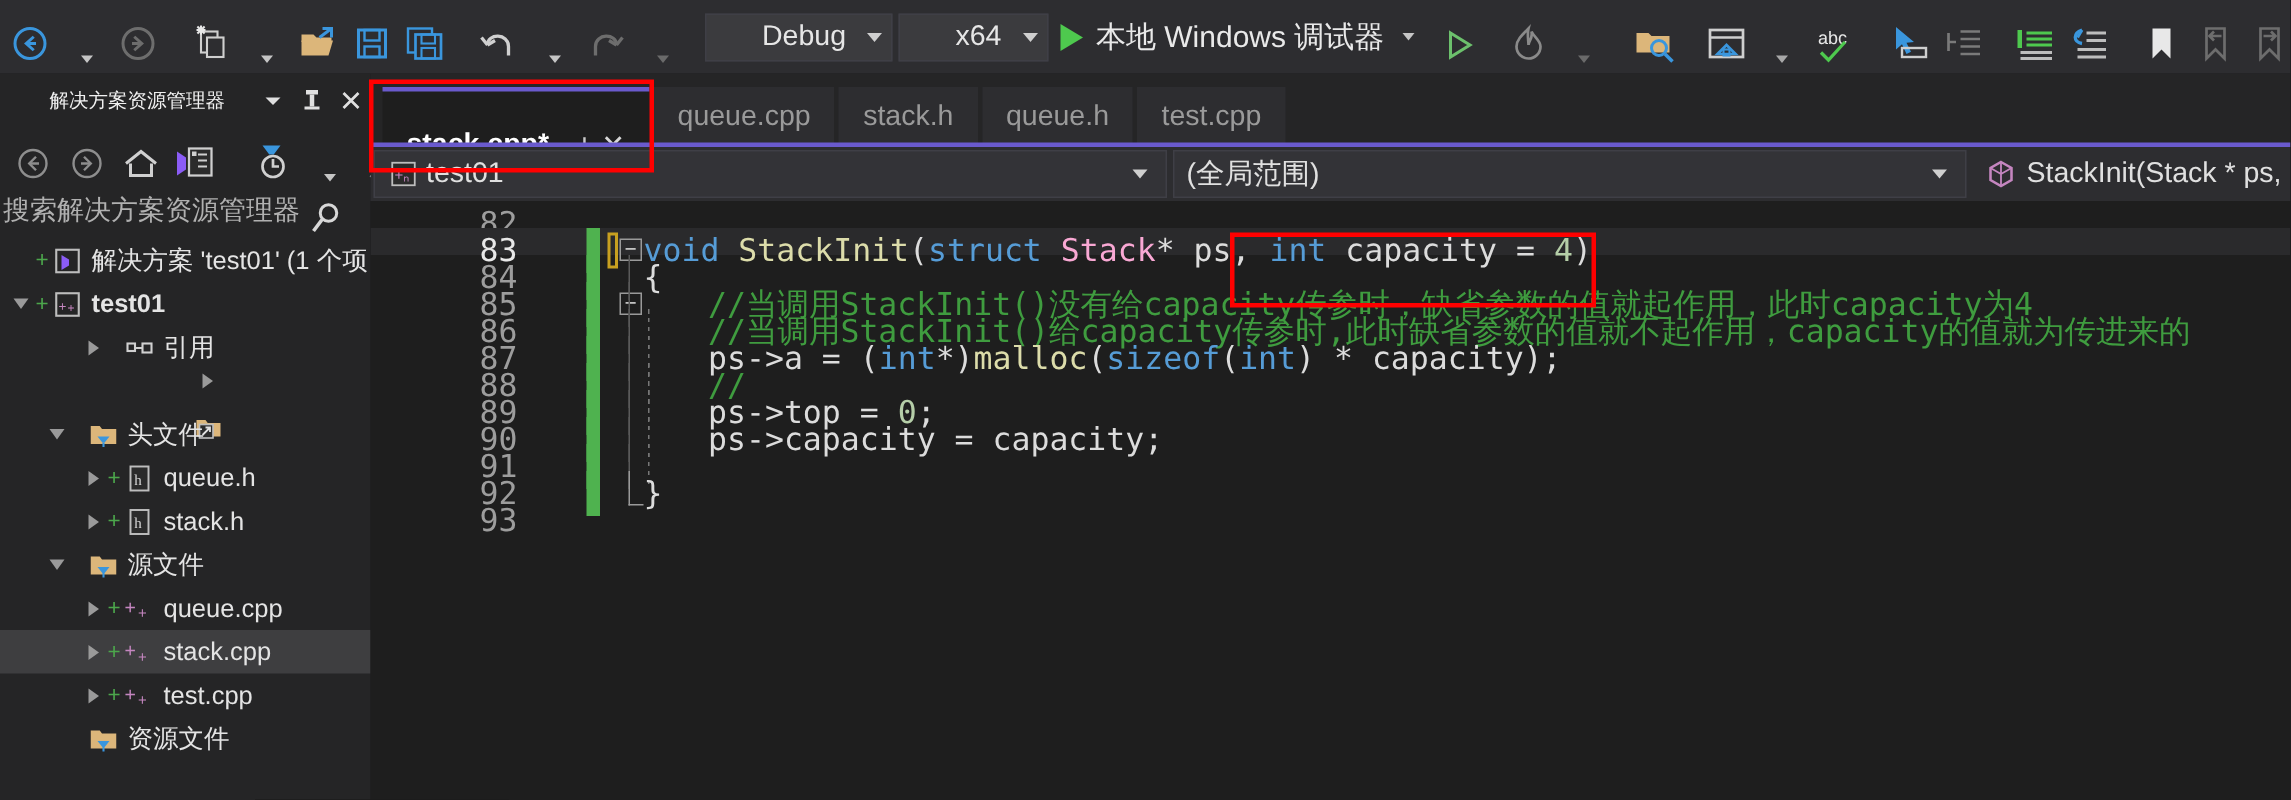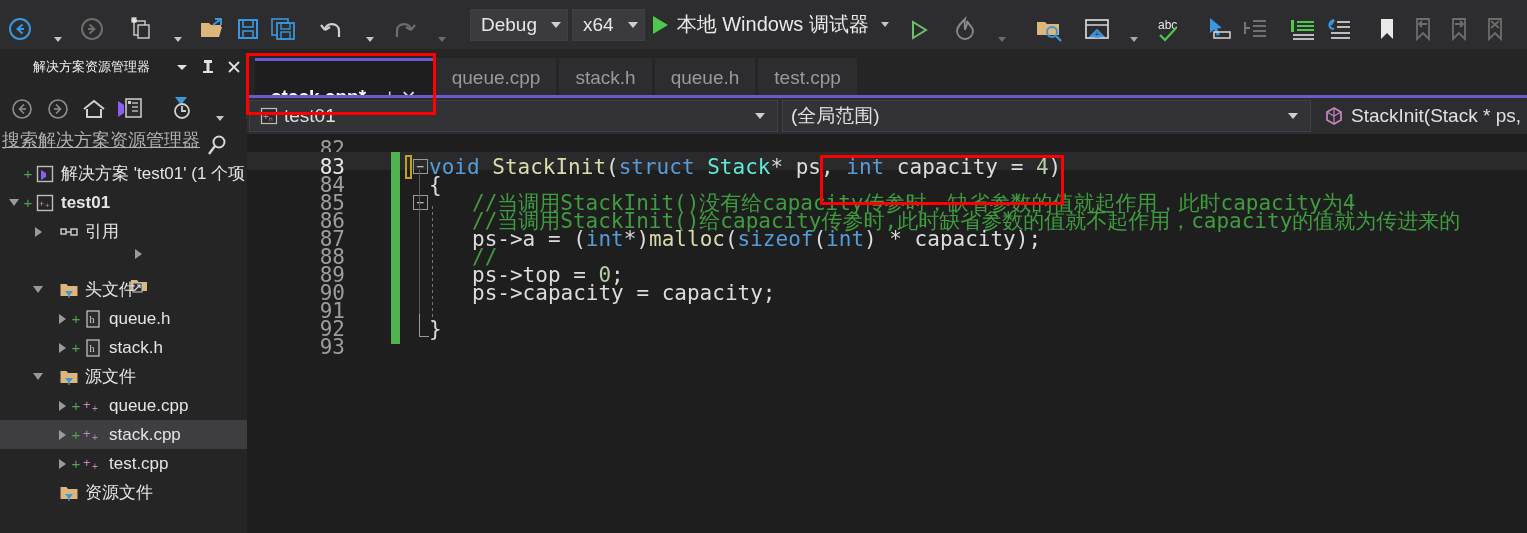--- a/index.html
+++ b/index.html
@@ -18,39 +18,39 @@
         background-image:radial-gradient(#5a5a5a 1px, transparent 1px);
         background-size:4px 4px;opacity:.9;}
   .tbtn{display:flex;align-items:flex-end;justify-content:center;height:34px;min-width:30px;
         padding:0 3px;cursor:default;}
   .tsep{width:1px;height:24px;background:#494950;margin:0 6px;}
   .caret{width:0;height:0;border-left:4px solid transparent;border-right:4px solid transparent;
          border-top:5px solid #c5c5c5;margin-left:3px;}
   .caret.dim{border-top-color:#6a6a6a;}
   .combo{height:30px;background:#3b3b3e;border:1px solid #3f3f46;display:flex;align-items:center;
          padding:0 6px 0 10px;color:#e6e6e6;font-size:19px;margin-right:4px;}
-  .combo .cv{flex:1;white-space:nowrap;}
+  .combo .cv{flex:1;white-space:nowrap;margin-left:27px;}
   .combo .carw{width:0;height:0;border-left:5px solid transparent;border-right:5px solid transparent;
         border-top:6px solid #cfcfcf;margin-left:14px;}
   .debugcombo{width:110px;}
   .platcombo{width:190px;}
   .runbtn{display:flex;align-items:center;color:#e9e9e9;font-size:20px;padding:0 4px;white-space:nowrap;}
   .play{width:0;height:0;border-top:9px solid transparent;border-bottom:9px solid transparent;
         border-left:15px solid #4ec94e;margin-right:9px;}
   svg{display:block;}
 
   
   .sx{position:absolute;left:0;top:49px;width:247px;height:484px;background:#252526;}
   .sx-head{height:36px;display:flex;align-items:center;padding-left:14px;color:#f0f0f0;font-size:13px;text-align:center;}
   .sx-title{flex:1;white-space:nowrap;overflow:hidden;}
   .sx-hicon{width:26px;display:flex;align-items:center;justify-content:center;}
   .sx-tools{height:38px;display:flex;align-items:center;padding-left:4px;border-bottom:0px;}
   .sx-tools .tsep{margin:0 8px;}
   .sx-search{height:34px;display:flex;align-items:center;color:#b0b0b0;font-size:18px;padding-left:2px;}
-  .sx-search .stxt{flex:1;white-space:nowrap;text-decoration:underline;}
+  .sx-search .stxt{flex:1;white-space:nowrap;}
   .tree{margin-top:2px;font-size:17px;color:#e4e4e4;}
   .node{display:flex;align-items:center;height:29px;white-space:nowrap;padding-left:4px;}
   .node.sel{background:#3e3e40;}
   .exp{width:16px;height:16px;display:flex;align-items:center;justify-content:center;flex:0 0 16px;}
   .arrow-r{width:0;height:0;border-top:5px solid transparent;border-bottom:5px solid transparent;border-left:7px solid #9a9a9a;}
   .arrow-d{width:0;height:0;border-left:5px solid transparent;border-right:5px solid transparent;border-top:7px solid #9a9a9a;}
   .nplus{color:#4ca64c;font-size:15px;width:12px;text-align:center;flex:0 0 12px;}
   .nicon{width:22px;display:flex;align-items:center;justify-content:center;flex:0 0 22px;}
   .nlabel{padding-left:5px;overflow:hidden;}
   .bold{font-weight:bold;}
@@ -88,21 +88,21 @@
   .curmark{position:absolute;left:158px;top:3px;width:7px;height:24px;border:2px solid #c8a020;box-sizing:border-box;}
   .foldbox{position:absolute;left:166px;top:7px;width:15px;height:15px;border:1px solid #9a9a9a;
            color:#cfcfcf;font-size:13px;line-height:13px;text-align:center;box-sizing:border-box;}
   .guide{position:absolute;left:172px;width:1px;height:30px;background:#5a5a5a;}
   .guide2{position:absolute;left:185px;width:1px;height:30px;background:repeating-linear-gradient(#777 0 3px, transparent 3px 6px);}
   .corner{position:absolute;left:172px;top:0px;width:9px;height:22px;border-left:1px solid #9a9a9a;border-bottom:1px solid #9a9a9a;}
   .code{position:absolute;left:182px;color:#dcdcdc;}
   .code.ind{left:225px;}
   .k{color:#569cd6;}     
   .fn{color:#dcdcaa;}    
-  .ty{color:#5eead4;}    
+  .ty{color:#f9a8d4;}    
   .id{color:#dcdcdc;}
   .num{color:#b5cea8;}
   .cm{color:#3f9c3f;}
   .pn{color:#dcdcdc;}
 
   
   .redbox{position:absolute;border:3px solid #ff0000;box-sizing:border-box;pointer-events:none;}
   .rb-tab{left:246px;top:53px;width:190px;height:62px;}
   .rb-code{left:820px;top:155px;width:244px;height:50px;}
 
@@ -438,21 +438,21 @@
           <span class="nplus">+</span>
           <span class="nicon">
             <svg width="20" height="20" viewBox="0 0 20 20">
               <rect x="2.5" y="2.5" width="15" height="15" fill="none" stroke="#bdbdbd" stroke-width="1.4"></rect>
               <text x="4" y="14" font-size="9" fill="#c586c0" font-family="Liberation Sans, sans-serif">+</text>
               <text x="10" y="15" font-size="8" fill="#c586c0" font-family="Liberation Sans, sans-serif">+</text>
             </svg>
           </span>
           <span class="nlabel bold">test01</span>
         </div>
-        <div class="node" style="padding-left: 30px;">
+        <div class="node" style="padding-left: 30px; margin-left: 24px;">
           <span class="exp">
             <span class="arrow-r"></span>
           </span>
           <span class="nplus"></span>
           <span class="nicon">
             <svg width="20" height="20" viewBox="0 0 20 20">
               <rect x="2" y="7" width="5" height="5" fill="none" stroke="#d0d0d0" stroke-width="1.4"></rect>
               <rect x="12" y="7" width="6" height="6" fill="none" stroke="#d0d0d0" stroke-width="1.4"></rect>
               <line x1="7" y1="10" x2="12" y2="10" stroke="#d0d0d0" stroke-width="1.4"></line>
             </svg>

